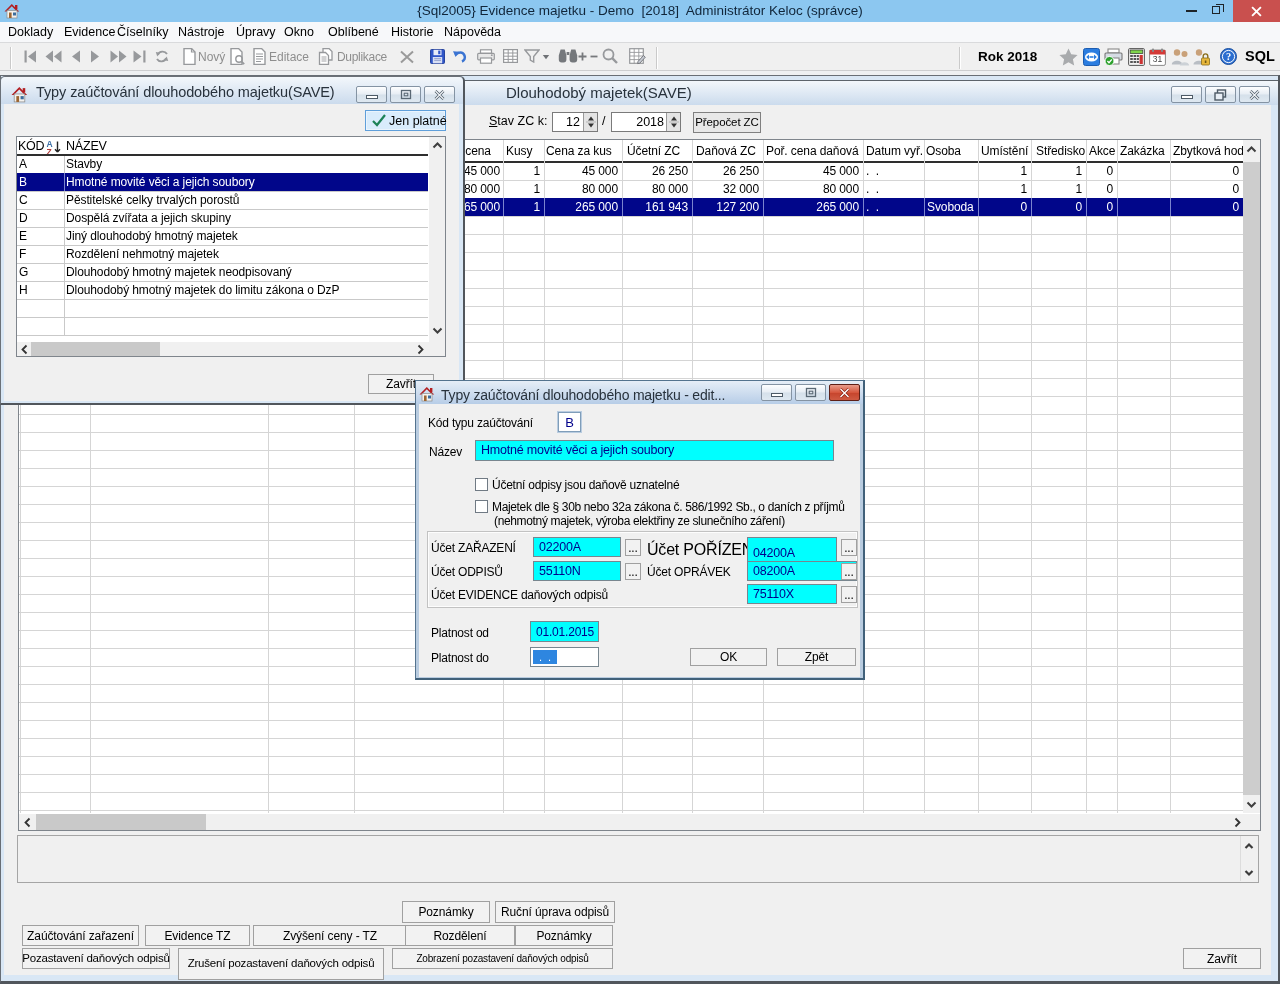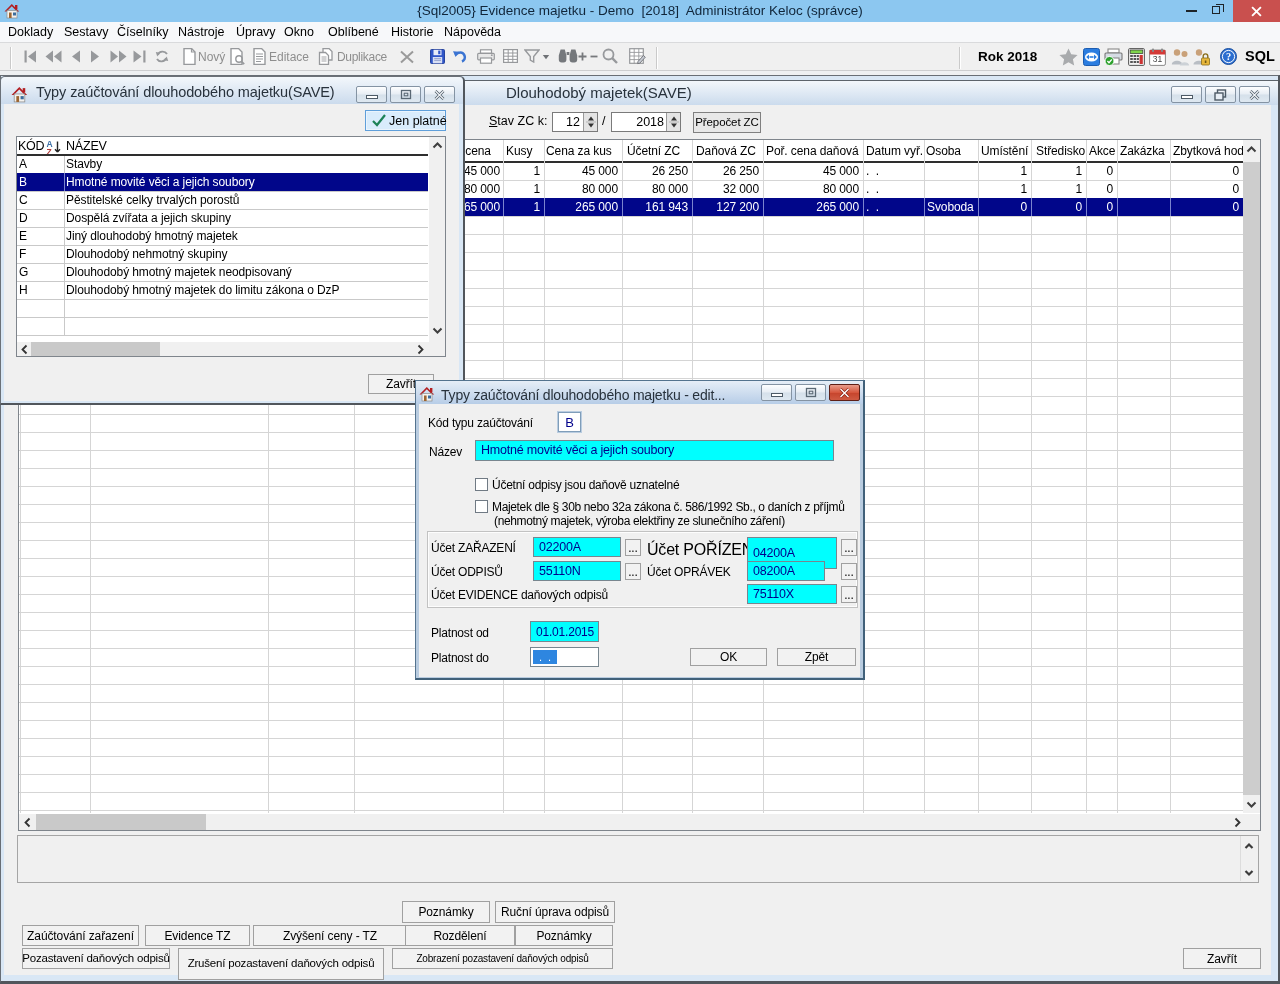--- a/index.html
+++ b/index.html
@@ -27,21 +27,21 @@
 <div class="a" style="left:1212px;top:6px;width:8px;height:8px;border:1.4px solid #1d2328;background:transparent"></div>
 <div class="a" style="left:1216px;top:3.5px;width:8px;height:8px;border:1.4px solid #1d2328;border-left:none;border-bottom:none"></div>
 <div class="a" style="left:1233px;top:0;width:47px;height:22px;background:#c9504e"></div>
 <svg class="a" style="left:1251px;top:6px" width="11" height="11" viewBox="0 0 10 10">
     <path d="M1,1 9,9 M9,1 1,9" stroke="#fff" stroke-width="1.7"></path>
   </svg>
 
 <div class="a" style="left:0;top:22px;width:1280px;height:20px;background:#f7f8fa"></div>
 <div class="a" style="left:0;top:42px;width:1280px;height:1px;background:#d9dadc"></div>
 <div class="a" style="left:8px;top:26px;font-size:12.5px">Doklady</div>
-<div class="a" style="left:64px;top:26px;font-size:12.5px">Sestavy</div>
+<div class="a" style="left:64px;top:26px;font-size:12.5px">Evidence</div>
 <div class="a" style="left:117px;top:26px;font-size:12.5px">Číselníky</div>
 <div class="a" style="left:178px;top:26px;font-size:12.5px">Nástroje</div>
 <div class="a" style="left:236px;top:26px;font-size:12.5px">Úpravy</div>
 <div class="a" style="left:284px;top:26px;font-size:12.5px">Okno</div>
 <div class="a" style="left:328px;top:26px;font-size:12.5px">Oblíbené</div>
 <div class="a" style="left:391px;top:26px;font-size:12.5px">Historie</div>
 <div class="a" style="left:444px;top:26px;font-size:12.5px">Nápověda</div>
 
 <div class="a" style="left:0;top:43px;width:1280px;height:27px;background:#f0f0f0"></div>
 <div class="a" style="left:0;top:70px;width:1280px;height:1px;background:#cdced0"></div>
@@ -474,21 +474,21 @@
 <div class="a gt" style="left:19px;top:191px">C</div>
 <div class="a gt" style="left:66px;top:191px">Pěstitelské celky trvalých porostů</div>
 <div class="a hl" style="left:17px;top:209px;width:411px;background:#c9c9c9"></div>
 <div class="a gt" style="left:19px;top:209px">D</div>
 <div class="a gt" style="left:66px;top:209px">Dospělá zvířata a jejich skupiny</div>
 <div class="a hl" style="left:17px;top:227px;width:411px;background:#c9c9c9"></div>
 <div class="a gt" style="left:19px;top:227px">E</div>
 <div class="a gt" style="left:66px;top:227px">Jiný dlouhodobý hmotný majetek</div>
 <div class="a hl" style="left:17px;top:245px;width:411px;background:#c9c9c9"></div>
 <div class="a gt" style="left:19px;top:245px">F</div>
-<div class="a gt" style="left:66px;top:245px">Dlouhodobý nehmotný skupiny</div>
+<div class="a gt" style="left:66px;top:245px">Rozdělení nehmotný majetek</div>
 <div class="a hl" style="left:17px;top:263px;width:411px;background:#c9c9c9"></div>
 <div class="a gt" style="left:19px;top:263px">G</div>
 <div class="a gt" style="left:66px;top:263px">Dlouhodobý hmotný majetek neodpisovaný</div>
 <div class="a hl" style="left:17px;top:281px;width:411px;background:#c9c9c9"></div>
 <div class="a gt" style="left:19px;top:281px">H</div>
 <div class="a gt" style="left:66px;top:281px">Dlouhodobý hmotný majetek do limitu zákona o DzP</div>
 <div class="a hl" style="left:17px;top:299px;width:411px;background:#c9c9c9"></div>
 <div class="a hl" style="left:17px;top:317px;width:411px;background:#c9c9c9"></div>
 <div class="a hl" style="left:17px;top:335px;width:411px;background:#c9c9c9"></div>
 
@@ -555,21 +555,21 @@
 <div class="a" style="left:431px;top:542px;font-size:12px;letter-spacing:-0.2px">Účet ZAŘAZENÍ</div>
 <div class="cy a" style="left:533px;top:537px;width:88px;height:20px">02200A</div>
 <div class="bb a" style="left:625px;top:539px;width:16px;height:17px">...</div>
 <div class="a" style="left:647px;top:542px;font-size:16px;letter-spacing:-0.2px">Účet POŘÍZENÍ</div>
 <div class="cy a" style="left:747px;top:537px;width:90px;height:32px">04200A</div>
 <div class="bb a" style="left:841px;top:539px;width:16px;height:17px">...</div>
 <div class="a" style="left:431px;top:566px;font-size:12px;letter-spacing:-0.2px">Účet ODPISŮ</div>
 <div class="cy a" style="left:533px;top:561px;width:88px;height:20px">55110N</div>
 <div class="bb a" style="left:625px;top:563px;width:16px;height:17px">...</div>
 <div class="a" style="left:647px;top:566px;font-size:12px;letter-spacing:-0.2px">Účet OPRÁVEK</div>
-<div class="cy a" style="left:747px;top:561px;width:78px;height:20px">08200A</div>
+<div class="cy a" style="left:747px;top:561px;width:110px;height:20px">08200A</div>
 <div class="bb a" style="left:841px;top:563px;width:16px;height:17px">...</div>
 <div class="a" style="left:431px;top:589px;font-size:12px;letter-spacing:-0.2px">Účet EVIDENCE daňových odpisů</div>
 <div class="cy a" style="left:747px;top:584px;width:90px;height:20px">75110X</div>
 <div class="bb a" style="left:841px;top:586px;width:16px;height:17px">...</div>
 
 <div class="a" style="left:431px;top:627px;font-size:12px;letter-spacing:-0.2px">Platnost od</div>
 <div class="cy a" style="left:530px;top:621px;width:69px;height:21px;font-size:12px">01.01.2015</div>
 <div class="a" style="left:431px;top:652px;font-size:12px;letter-spacing:-0.2px">Platnost do</div>
 <div class="a" style="left:530px;top:647px;width:69px;height:20px;background:#fff;border:1px solid #78868f"></div>
 <div class="a" style="left:533px;top:650px;width:24px;height:14px;background:#2e86e0;color:#fff;font-size:11px;text-align:center;line-height:14px">.&nbsp;&nbsp;.</div>

